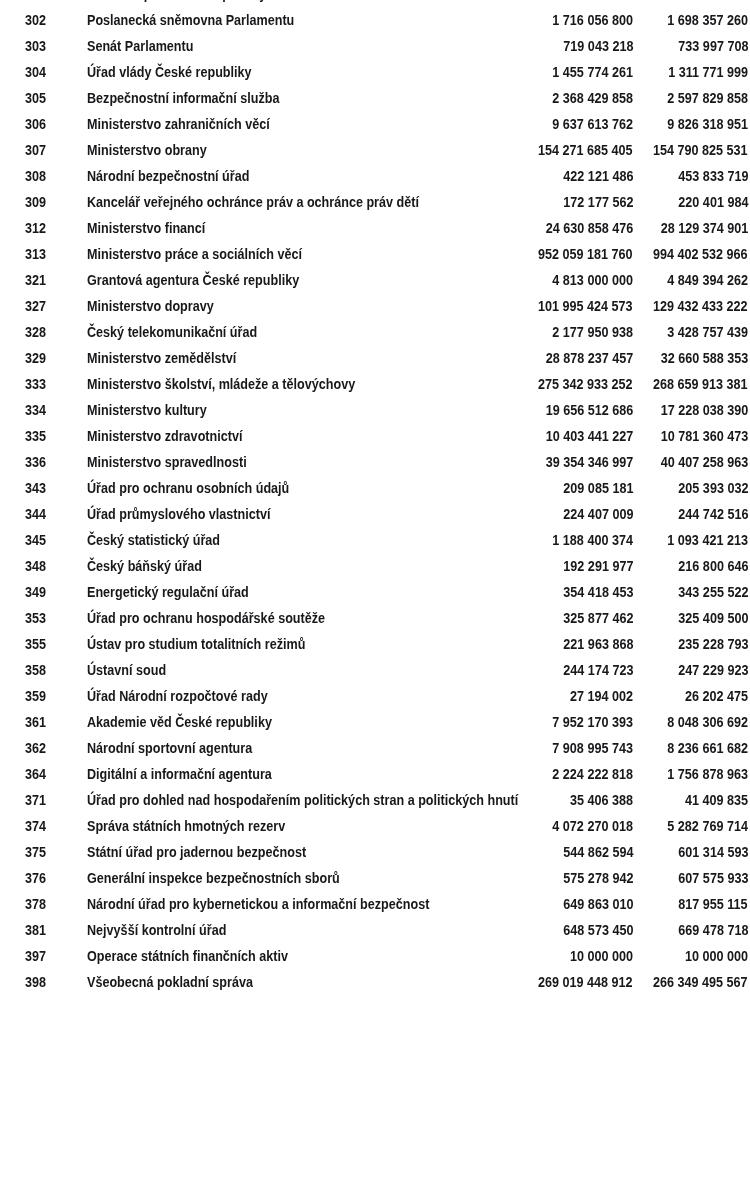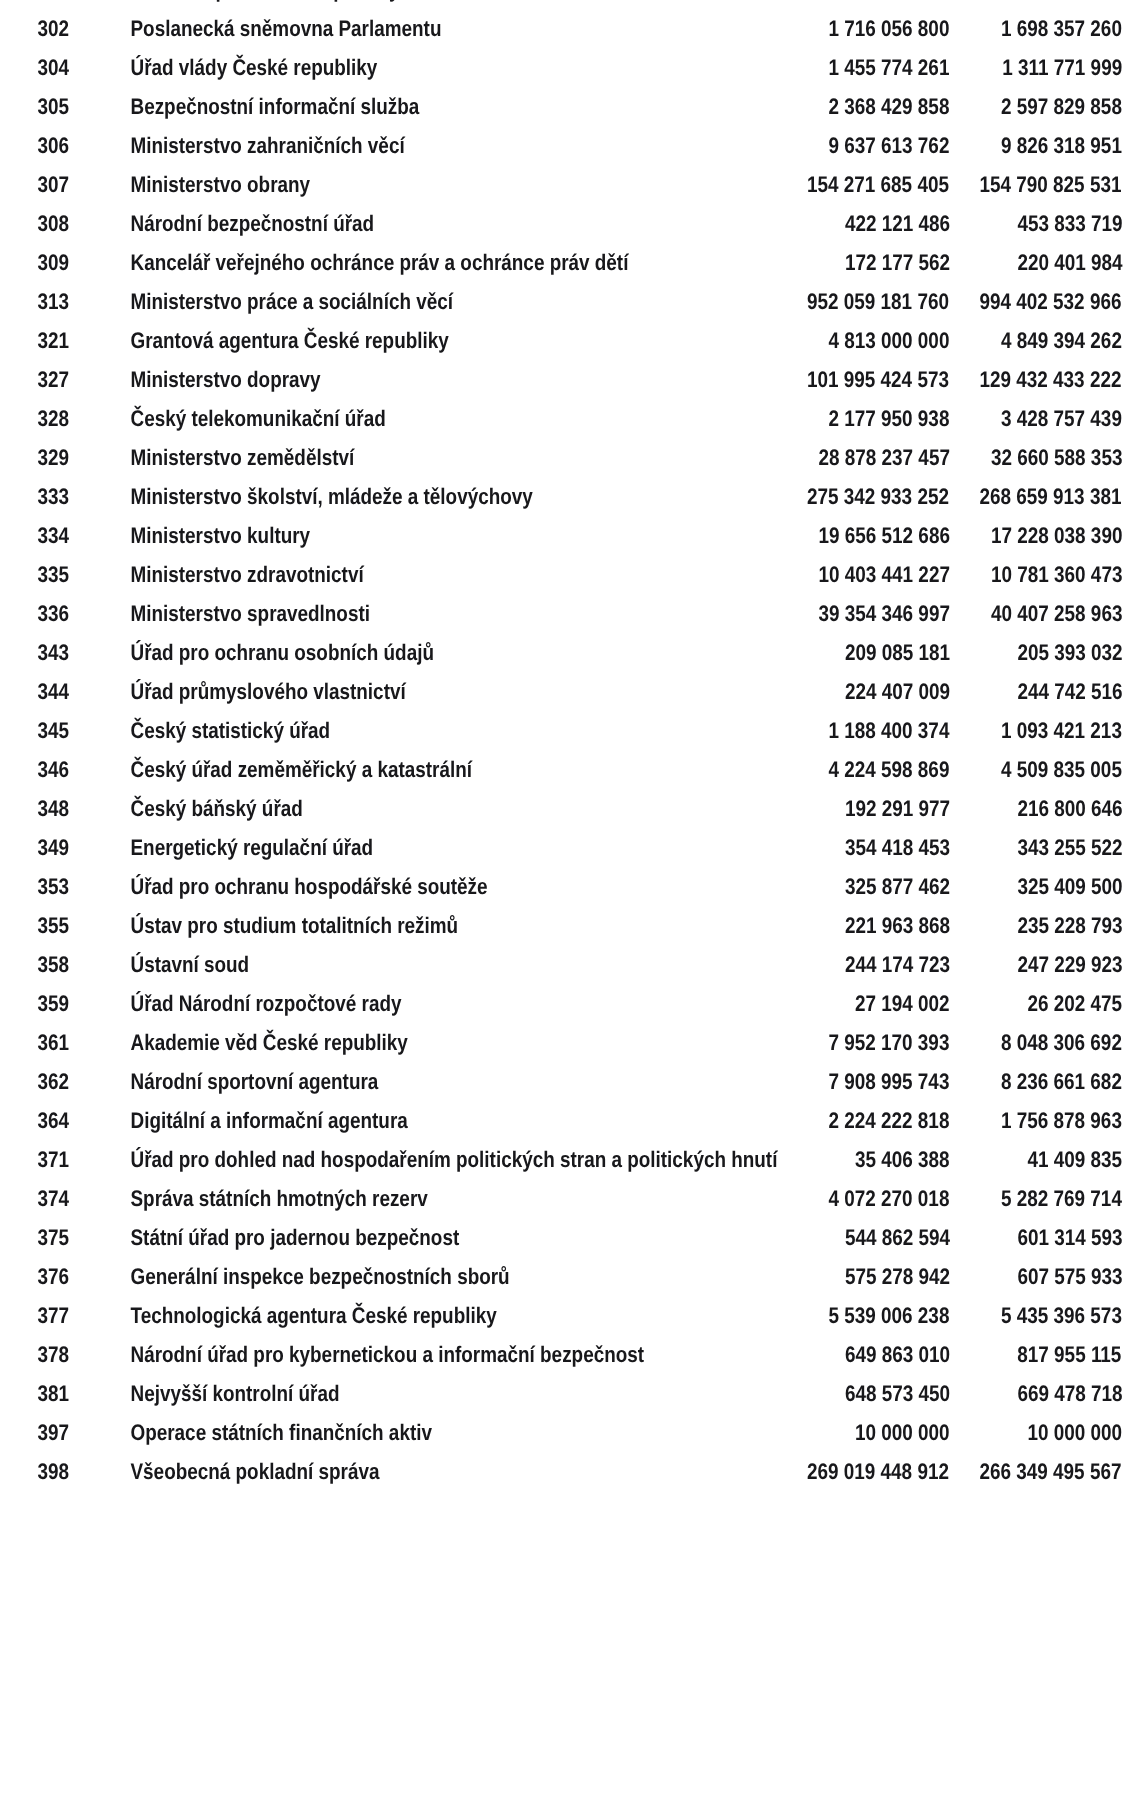--- a/index.html
+++ b/index.html
@@ -58,20 +58,26 @@
     <span class="cell num v2"></span>
   </div>
 
   <div class="row">
     <span class="cell code">302</span>
     <span class="cell name">Poslanecká sněmovna Parlamentu</span>
     <span class="cell num v1">1 716 056 800</span>
     <span class="cell num v2">1 698 357 260</span>
   </div>
 
+  <div class="row">
+    <span class="cell code">303</span>
+    <span class="cell name">Senát Parlamentu</span>
+    <span class="cell num v1">719 043 218</span>
+    <span class="cell num v2">733 997 708</span>
+  </div>
 
   <div class="row">
     <span class="cell code">304</span>
     <span class="cell name">Úřad vlády České republiky</span>
     <span class="cell num v1">1 455 774 261</span>
     <span class="cell num v2">1 311 771 999</span>
   </div>
 
   <div class="row">
     <span class="cell code">305</span>
@@ -101,20 +107,26 @@
     <span class="cell num v2">453 833 719</span>
   </div>
 
   <div class="row">
     <span class="cell code">309</span>
     <span class="cell name">Kancelář veřejného ochránce práv a ochránce práv dětí</span>
     <span class="cell num v1">172 177 562</span>
     <span class="cell num v2">220 401 984</span>
   </div>
 
+  <div class="row">
+    <span class="cell code">312</span>
+    <span class="cell name">Ministerstvo financí</span>
+    <span class="cell num v1">24 630 858 476</span>
+    <span class="cell num v2">28 129 374 901</span>
+  </div>
 
   <div class="row">
     <span class="cell code">313</span>
     <span class="cell name">Ministerstvo práce a sociálních věcí</span>
     <span class="cell num v1">952 059 181 760</span>
     <span class="cell num v2">994 402 532 966</span>
   </div>
 
 
 
@@ -190,26 +202,20 @@
     <span class="cell num v2">244 742 516</span>
   </div>
 
   <div class="row">
     <span class="cell code">345</span>
     <span class="cell name">Český statistický úřad</span>
     <span class="cell num v1">1 188 400 374</span>
     <span class="cell num v2">1 093 421 213</span>
   </div>
 
-  <div class="row">
-    <span class="cell code">346</span>
-    <span class="cell name">Český úřad zeměměřický a katastrální</span>
-    <span class="cell num v1">4 224 598 869</span>
-    <span class="cell num v2">4 509 835 005</span>
-  </div>
 
   <div class="row">
     <span class="cell code">348</span>
     <span class="cell name">Český báňský úřad</span>
     <span class="cell num v1">192 291 977</span>
     <span class="cell num v2">216 800 646</span>
   </div>
 
   <div class="row">
     <span class="cell code">349</span>
@@ -289,26 +295,20 @@
     <span class="cell num v2">601 314 593</span>
   </div>
 
   <div class="row">
     <span class="cell code">376</span>
     <span class="cell name">Generální inspekce bezpečnostních sborů</span>
     <span class="cell num v1">575 278 942</span>
     <span class="cell num v2">607 575 933</span>
   </div>
 
-  <div class="row">
-    <span class="cell code">377</span>
-    <span class="cell name">Technologická agentura České republiky</span>
-    <span class="cell num v1">5 539 006 238</span>
-    <span class="cell num v2">5 435 396 573</span>
-  </div>
 
   <div class="row">
     <span class="cell code">378</span>
     <span class="cell name">Národní úřad pro kybernetickou a informační bezpečnost</span>
     <span class="cell num v1">649 863 010</span>
     <span class="cell num v2">817 955 115</span>
   </div>
 
   <div class="row">
     <span class="cell code">381</span>

